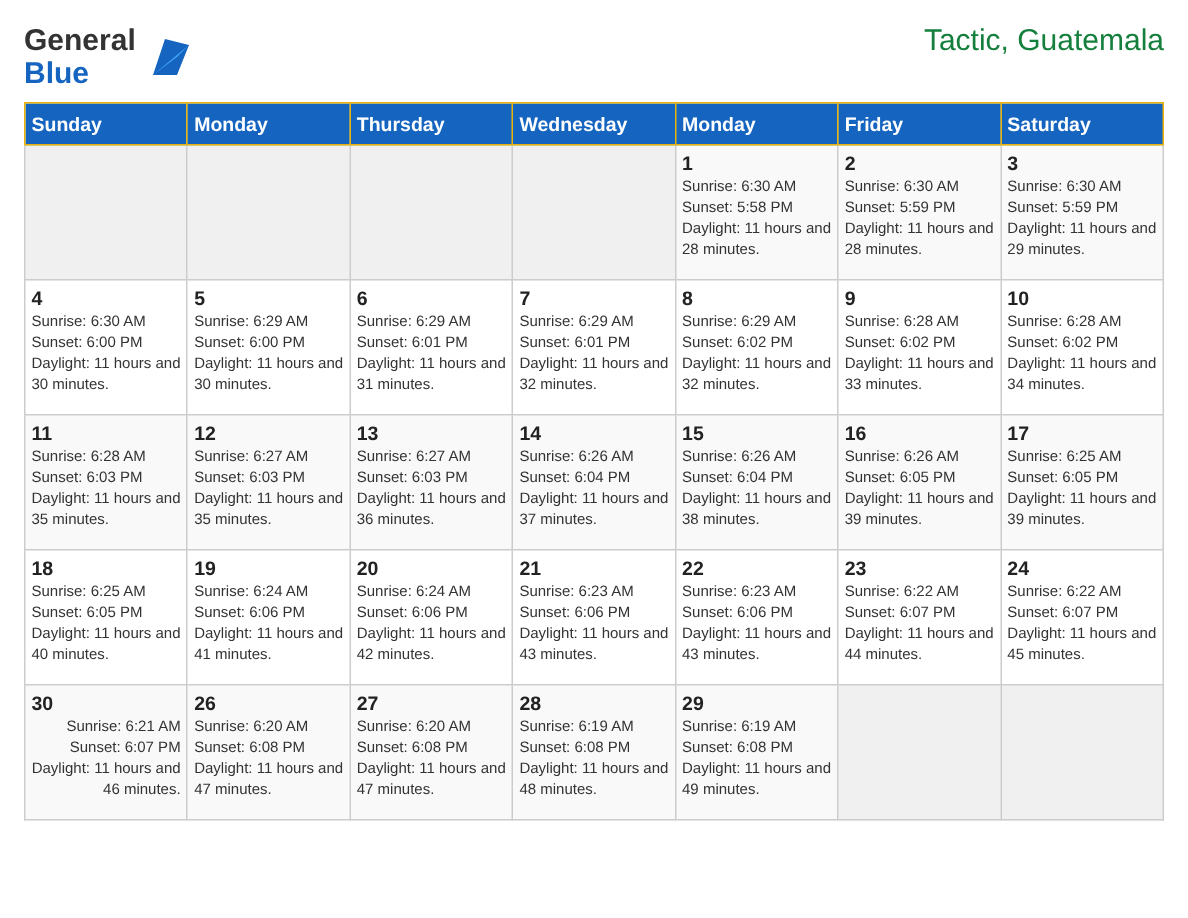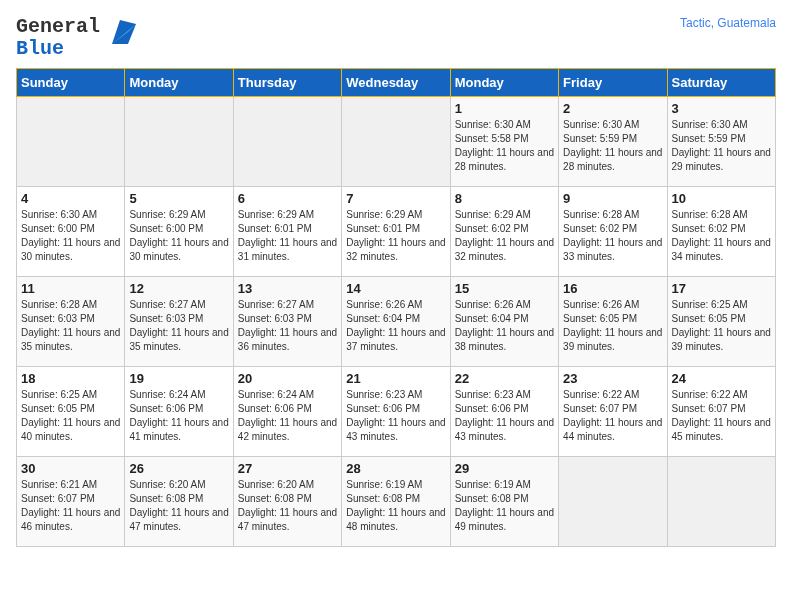--- a/index.html
+++ b/index.html
@@ -11,44 +11,43 @@
       padding: 16px;
     }
     .header {
       display: flex;
       justify-content: space-between;
       align-items: flex-start;
       margin-bottom: 8px;
     }
     .logo {
       display: flex;
-      align-items: flex-start;
+      align-items: center;
       font-size: 22px;
       font-weight: bold;
       color: #1a1a1a;
-      font-family: Liberation Mono, monospace;
     }
     .logo-general { color: #333; font-size: 20px; }
     .logo-blue { color: #1565c0; font-size: 20px; }
     .logo-icon {
       width: 32px;
       height: 32px;
       margin-left: 4px;
     }
     .title-block {
       text-align: right;
     }
     .main-title {
       font-size: 32px;
       font-weight: bold;
       color: #222;
     }
     .subtitle {
-      font-size: 12px;
-      color: #3b82f6;
+      font-size: 20px;
+      color: #15803d;
     }
     .calendar {
       width: 100%;
       border-collapse: collapse;
       font-size: 11px;
     }
     .calendar thead tr th {
       background: #1565c0;
       color: #fff;
       padding: 6px 4px;
@@ -271,21 +270,21 @@
         <td>
           <div class="day-number">24</div>
           <div class="day-info" style="white-space: pre-line;">Sunrise: 6:22 AM
 Sunset: 6:07 PM
 Daylight: 11 hours and 45 minutes.</div>
         </td>
       </tr>
       <tr>
         <td>
           <div class="day-number">30</div>
-          <div class="day-info" style="white-space: pre-line;">Sunrise: 6:21 AM
+          <div class="day-info" style="white-space: pre-line; text-align: right;">Sunrise: 6:21 AM
 Sunset: 6:07 PM
 Daylight: 11 hours and 46 minutes.</div>
         </td>
         <td>
           <div class="day-number">26</div>
           <div class="day-info" style="white-space: pre-line;">Sunrise: 6:20 AM
 Sunset: 6:08 PM
 Daylight: 11 hours and 47 minutes.</div>
         </td>
         <td>

